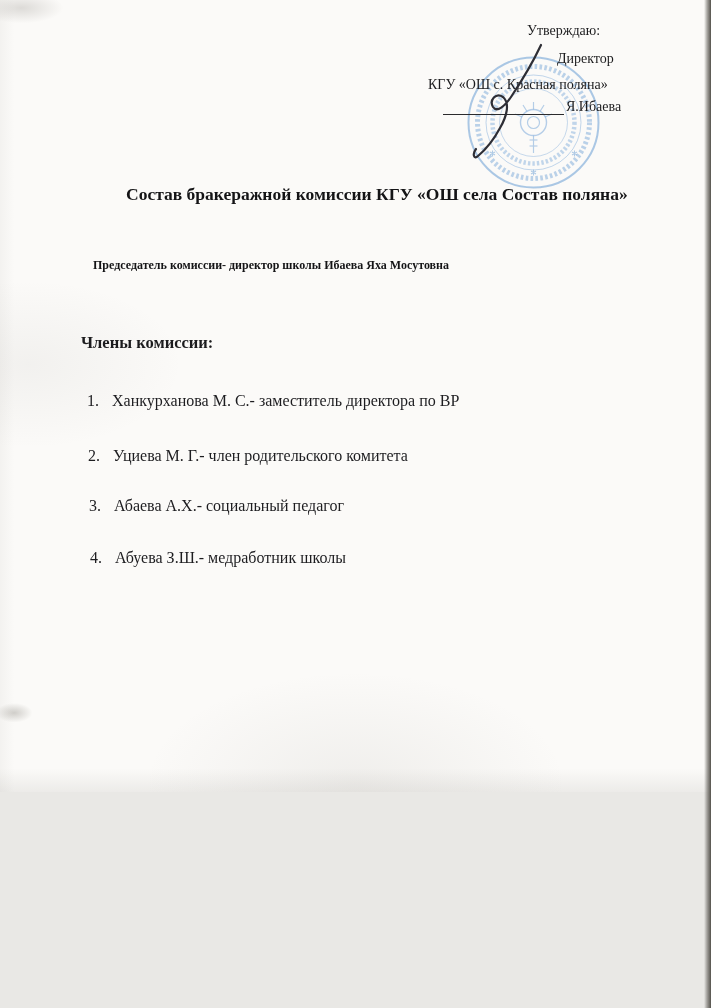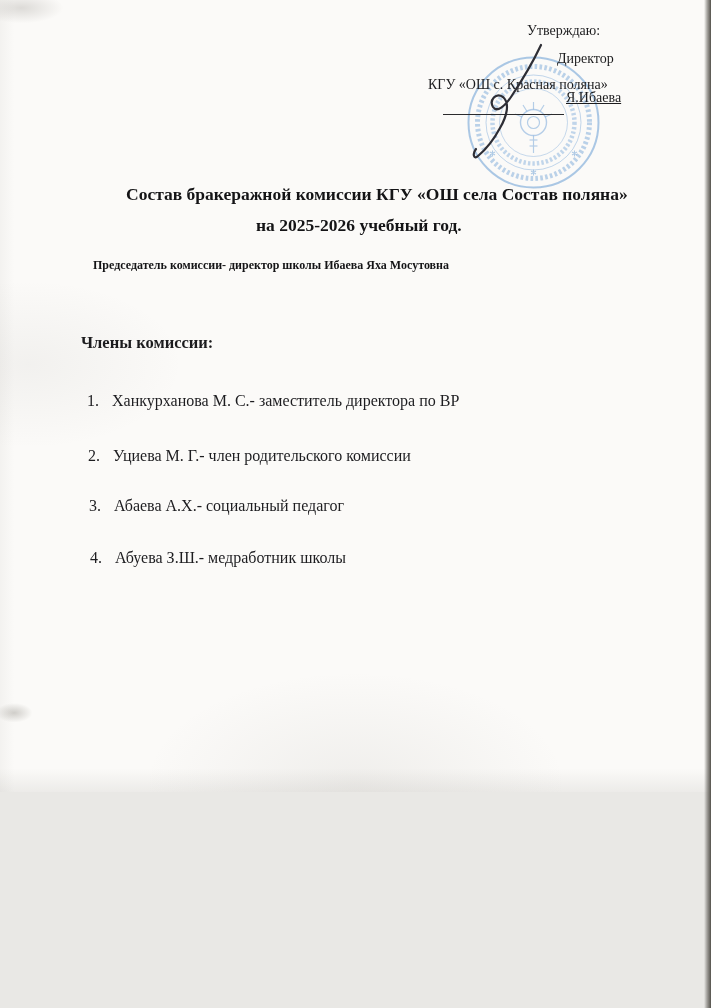--- a/index.html
+++ b/index.html
@@ -64,39 +64,38 @@
         <path d="M 107,98 l 5,3 M 112,98 l -5,3 M 109.5,96.5 l 0,6"></path>
         <path d="M 66,117 l 5,3 M 71,117 l -5,3 M 68.5,115.5 l 0,6"></path>
       </g>
     </g>
   </svg>
 
   <div class="txt small layer2" style="left:527px;top:23px;">Утверждаю:</div>
   <div class="txt small layer2" style="left:545px;top:51px;margin-left:12px;">Директор</div>
   <div class="txt small layer2" style="left:428px;top:77px;">КГУ «ОШ с. Красная поляна»</div>
   <div id="sig-line" class="layer2"></div>
-  <div class="txt small layer2" style="left:566px;top:90px;text-decoration:underline;">Я.Ибаева</div>
+  <div class="txt small layer2" style="left:566px;top:99px;">Я.Ибаева</div>
 
   <svg id="signature" viewBox="0 0 120 125">
     <path d="M 101,5 C 93,22 81,42 71,57 C 65,66 57,73 53,67 C 49,60 56,52 63,57 C 70,63 67,76 60,88 C 53,101 44,111 38,116 C 34,120 32,114 36,109" fill="none" stroke-width="2.2" stroke-linecap="round" stroke="#2e2e35"></path>
   </svg>
 
   <div class="txt title bold layer2" style="left:126px;top:184px;">Состав бракеражной комиссии КГУ «ОШ села Состав поляна»</div>
-  <div class="txt title bold layer2" style="left:256px;top:215px;">на 2025-2026 учебный год.</div>
   <div class="txt title bold layer2" style="left:93px;top:258px;font-size:12px;">Председатель комиссии- директор школы Ибаева Яха Мосутовна</div>
 
   <div class="txt bold" style="left:81px;top:333px;font-size:16.5px;">Члены комиссии:</div>
 
   <div class="member-row" style="left:87px;top:392px;">
     <span class="member-num">1.</span>
     <span>Ханкурханова М. С.- заместитель директора по ВР</span>
   </div>
   <div class="member-row" style="left:88px;top:447px;">
     <span class="member-num">2.</span>
-    <span>Уциева М. Г.- член родительского комиссии</span>
+    <span>Уциева М. Г.- член родительского комитета</span>
   </div>
   <div class="member-row" style="left:89px;top:497px;">
     <span class="member-num">3.</span>
     <span>Абаева А.Х.- социальный педагог</span>
   </div>
   <div class="member-row" style="left:90px;top:549px;">
     <span class="member-num">4.</span>
     <span>Абуева З.Ш.- медработник школы</span>
   </div>
 

